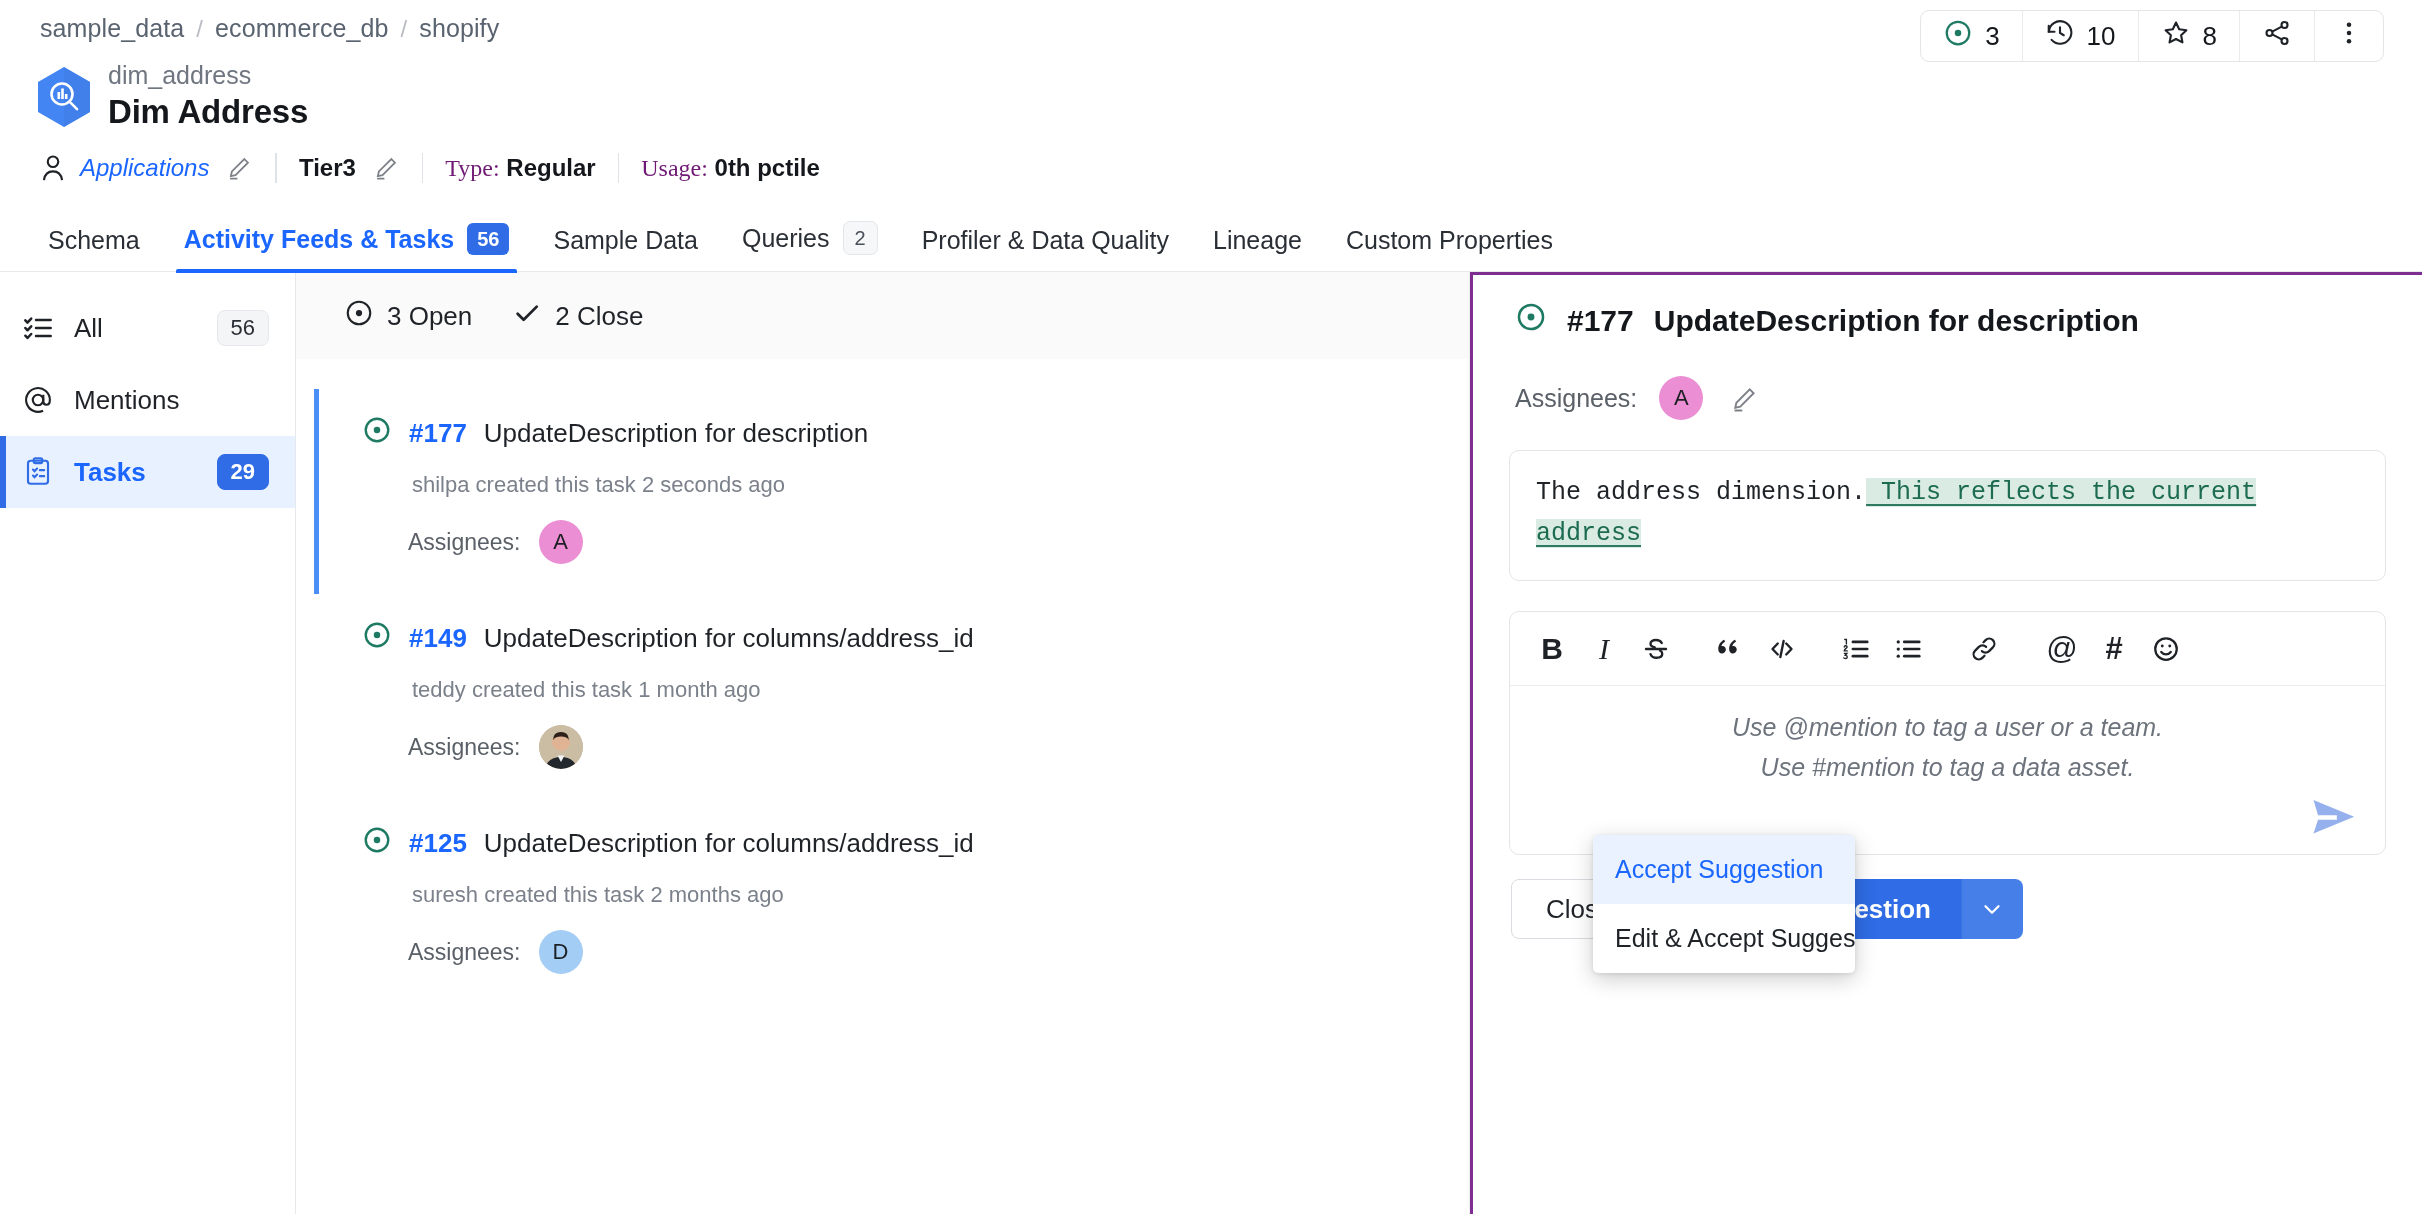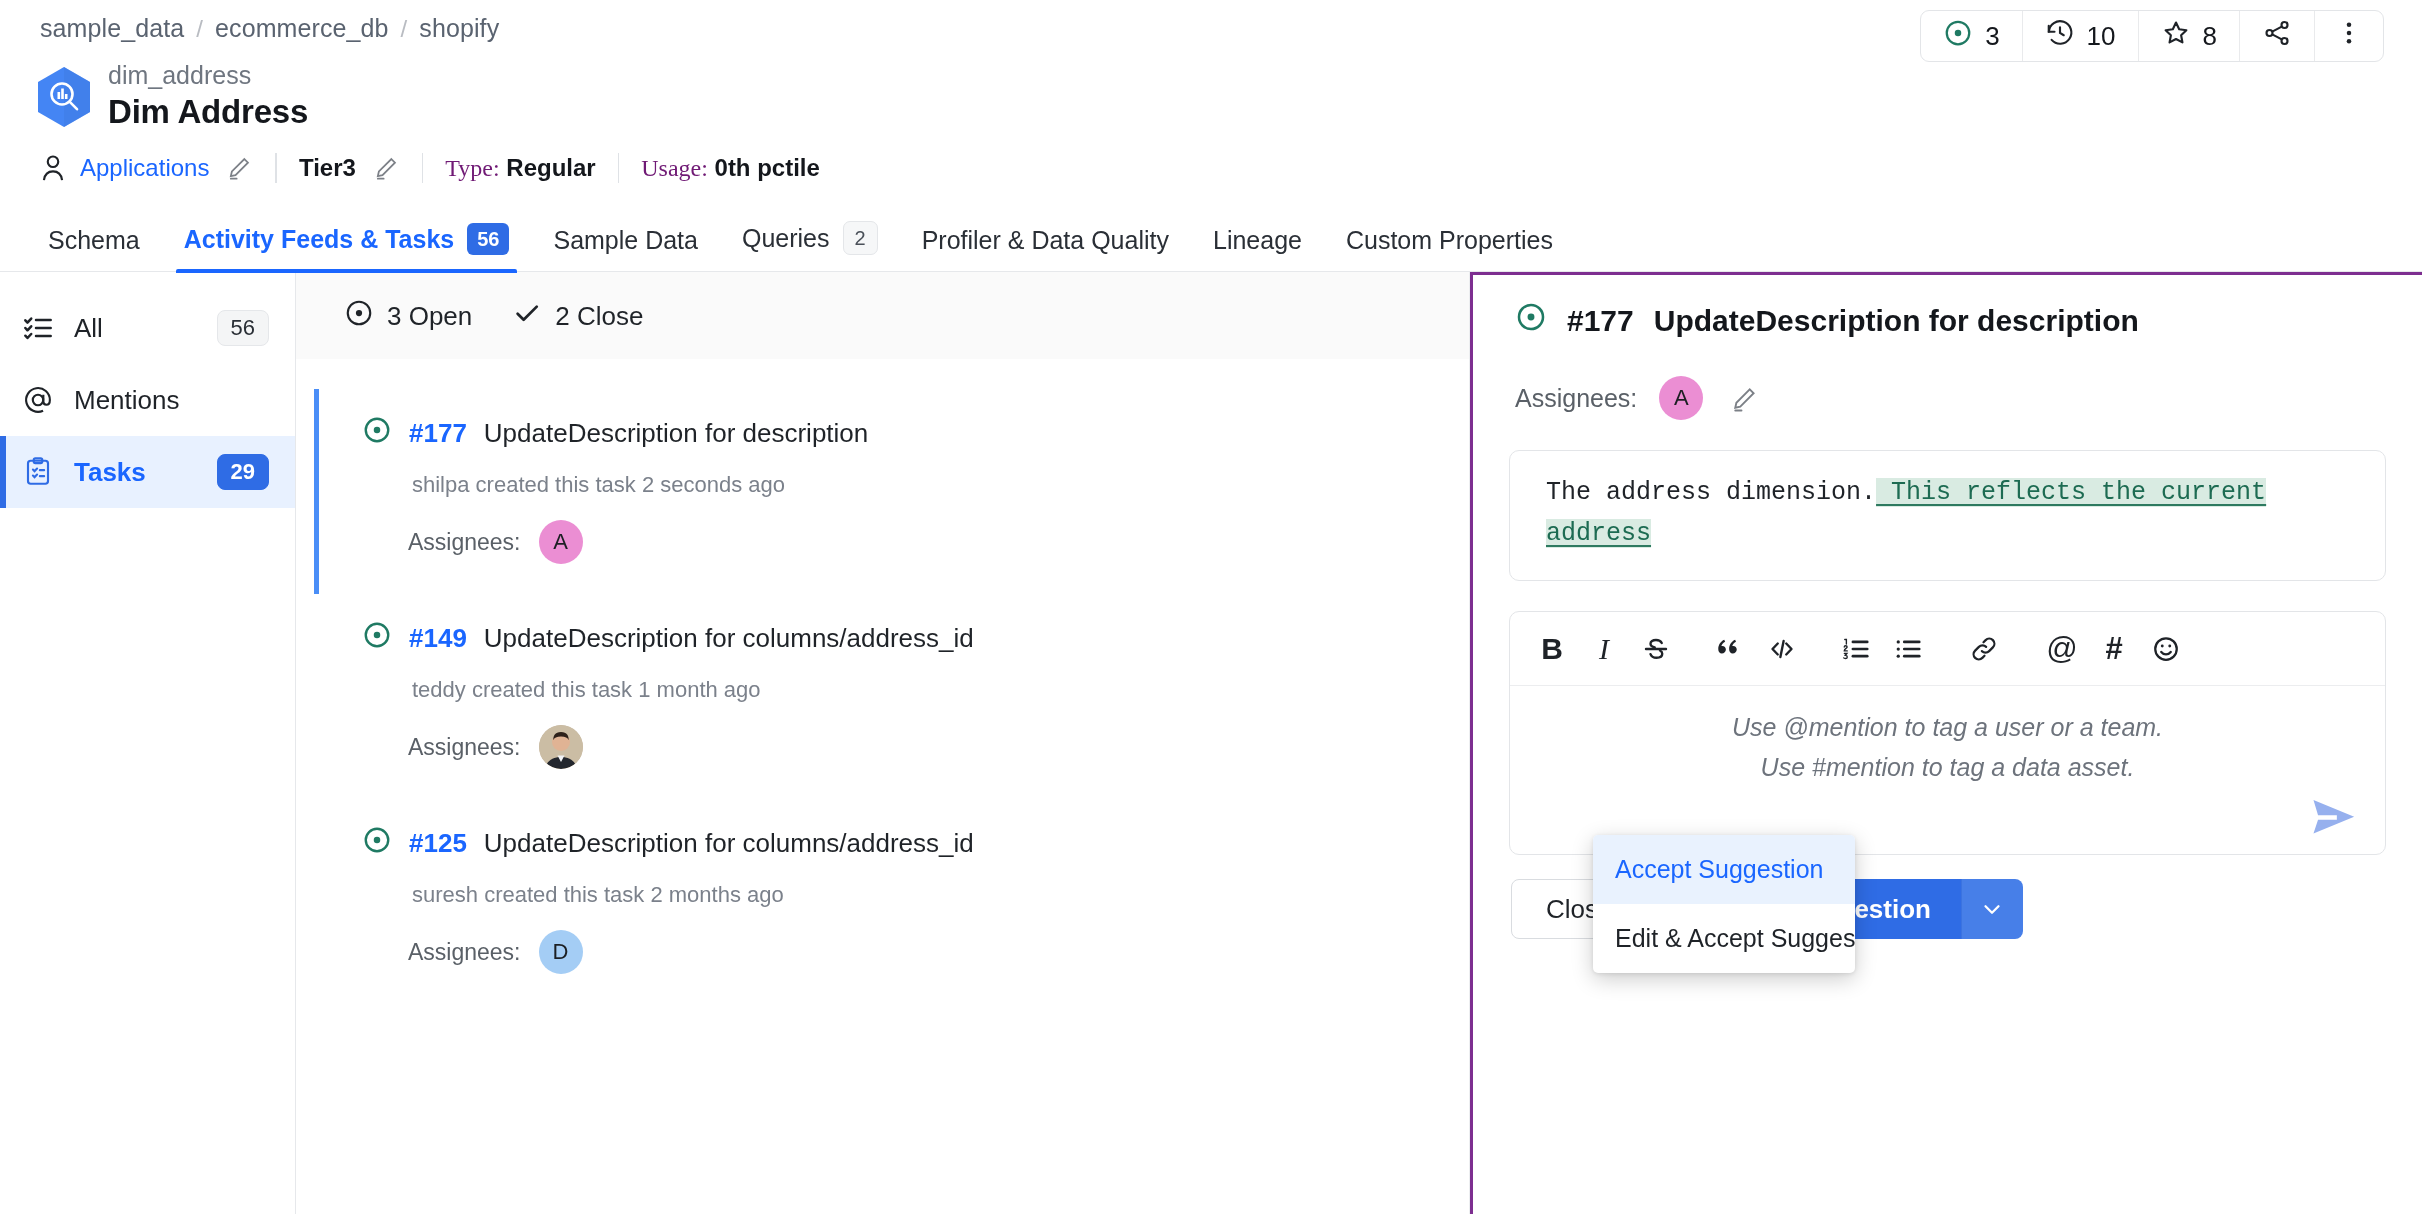--- a/index.html
+++ b/index.html
@@ -34,21 +34,21 @@
 
   
   .entity-head { display:flex; align-items:center; gap:16px; padding: 12px 40px 0 36px; }
   .hexlogo { width:56px; height:62px; flex:0 0 56px; position:relative; }
   .title-block .sub { font-size:25px; color:#6f7680; line-height:1.25; }
   .title-block .main { font-size:33px; font-weight:bold; color:#14171c; line-height:1.28; letter-spacing:-.2px;}
 
   
   .meta-row { display:flex; align-items:center; gap:0px; padding: 18px 40px 0 36px; font-size:24px; color:#3b4149; }
   .meta-row .owner-icon { width:34px; height:34px; margin-right:10px; }
-  .meta-link { color:#1a66ff; font-size:24px; }
+  .meta-link { color:#1a66ff; font-size:24px;font-style:italic; }
   .pencil { width:28px; height:28px; margin-left:16px; opacity:.72; }
   .vdiv { width:1.5px; height:30px; background:#dfe2e6; margin: 0 22px; }
   .meta-key { color:#701a75;font-family:Liberation Serif, serif; }
   .meta-val { color:#14171c; font-weight:bold; }
 
   
   .tabs { display:flex; align-items:flex-end; gap:0; padding: 22px 40px 0 26px; border-bottom:1.5px solid #e6e8eb; }
   .tab { position:relative; display:flex; align-items:center; gap:13px; padding: 0 22px 16px 22px; font-size:25px; color:#2a2f36; cursor:pointer; white-space:nowrap; }
   .tab.active { color:#1a66ff; font-weight:bold;margin-top:16px; }
   .tab.active:after{ content:""; position:absolute; left:14px; right:14px; bottom:-1.5px; height:4px; background:#1a66ff; border-radius:2px 2px 0 0;}
@@ -92,21 +92,21 @@
   }
   .rp-title { display:flex; align-items:center; gap:20px; font-size:30px; font-weight:bold; color:#14171c; padding-left:6px;}
   .rp-meta { display:flex; align-items:center; margin-top:36px; padding-left:6px;}
   .rp-meta .k { font-size:25px; color:#5a6067; }
   .rp-meta .ava { margin-left:22px; }
   .rp-right { margin-left:auto; display:flex; align-items:center; gap:16px; }
   .rp-right .k{ font-size:25px; color:#5a6067;}
   .ava-ph { width:44px; height:44px; border-radius:50%; overflow:hidden; position:relative; background:#6d5a4e;}
   .createdby-link{ color:#1a66ff; font-size:25px; font-weight:bold;}
 
-  .desc-box { margin-top:30px; border:1.5px solid #e3e5e8; border-radius:10px; padding: 22px 26px 26px 36px; }
+  .desc-box { margin-top:30px; border:1.5px solid #e3e5e8; border-radius:10px; padding: 22px 26px 26px 26px; }
   .desc-text { font-family:"Liberation Mono", monospace; font-size:25px; line-height:1.62; color:#1f2328; }
   .sugg { background:#d9ebe2; color:#1d6b52; text-decoration:underline; text-decoration-color:#2e7a60; text-underline-offset:5px; }
 
   .editor { margin-top:30px; border:1.5px solid #e3e5e8; border-radius:10px; background:#fff; }
   .etb { display:flex; align-items:center; gap:0; height:74px; padding: 0 16px; border-bottom:1.5px solid #ecedef; }
   .etb .ic { width:52px; height:52px; display:flex; align-items:center; justify-content:center; color:#1f2328; cursor:pointer; font-size:28px; }
   .gap-a{ width:22px;} .gap-b{ width:22px;} .gap-c{ width:24px;} .gap-d{ width:26px;}
   .etext { position:relative; min-height:168px; padding: 22px 26px 18px 26px; text-align: center; }
   .ph { font-style:italic; font-size:25px; color:#6d737c; line-height:1.58; }
   .send { position:absolute; right:28px; bottom:18px; width:46px; height:38px; }

